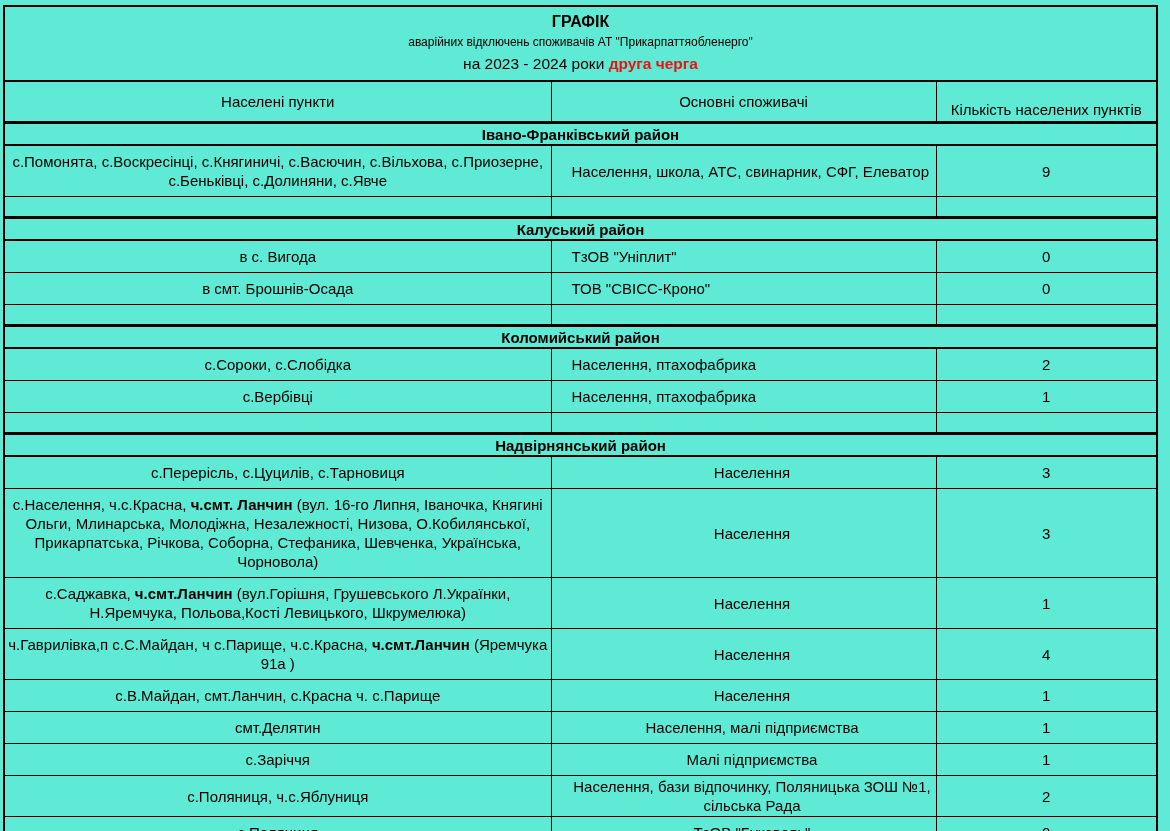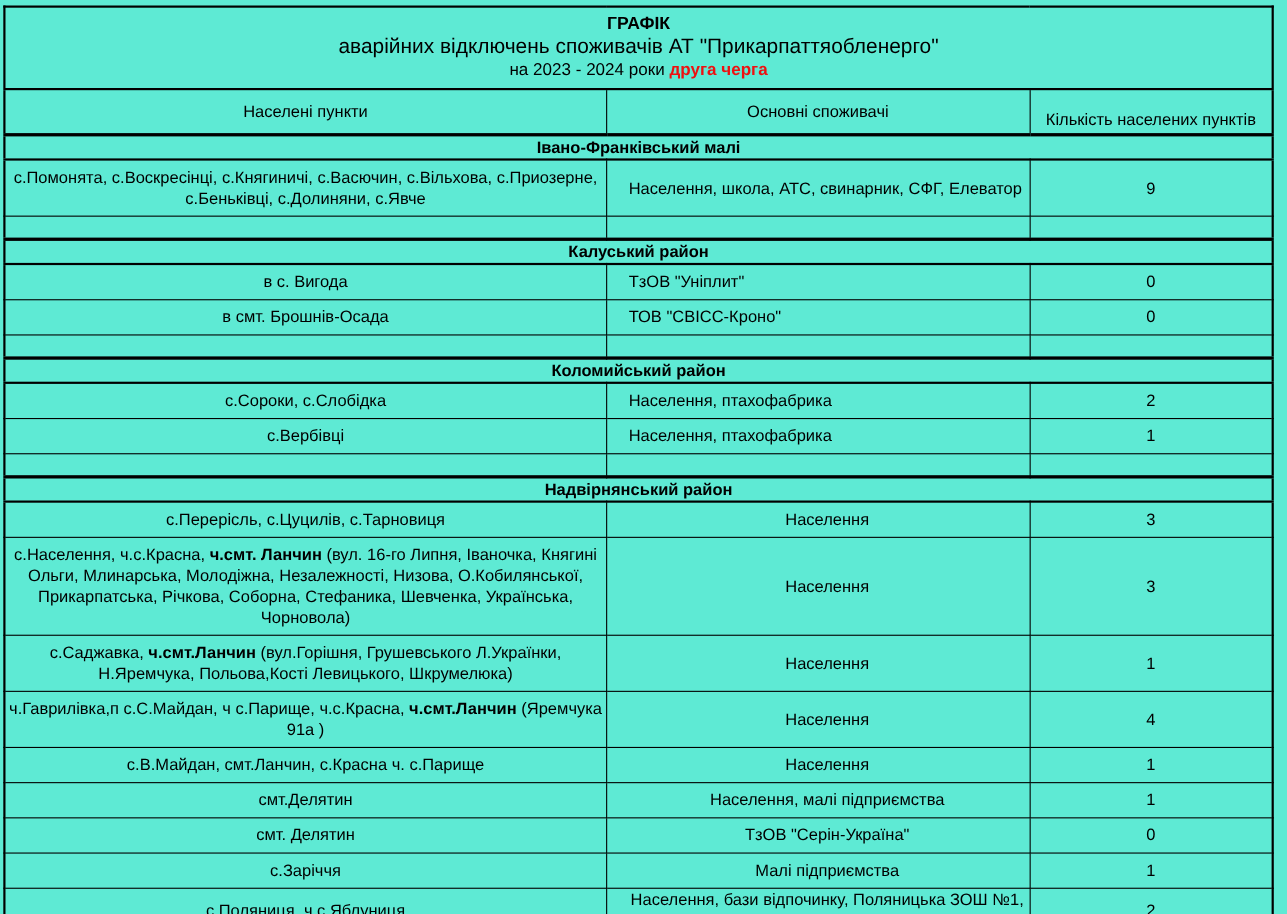--- a/index.html
+++ b/index.html
@@ -37,21 +37,21 @@
     word-wrap: break-word;
   }
 
   
   .row-title td {
     border-bottom: 2.5px solid #000;
     text-align: center;
     padding: 4px 0 6px 0;
   }
   .title-l1 { font-weight: bold; font-size: 16px; line-height: 21px; }
-  .title-l2 { font-size: 19px; line-height: 21px; }
+  .title-l2 { font-size: 12px; line-height: 21px; }
   .title-l3 { font-size: 15.5px; line-height: 21px; }
   .title-l3 .hl { font-weight: bold; }
 
   
   .row-colhead th {
     border-bottom: 3px solid #000;
     text-align: center;
     height: 36px;
   }
   .row-colhead th.bottom-align {
@@ -107,21 +107,21 @@
         </td>
       </tr>
       <tr class="row-colhead">
         <th>Населені пункти</th>
         <th>Основні споживачі</th>
         <th class="bottom-align">Кількість населених пунктів</th>
       </tr>
     </tbody>
     <tbody>
         <tr class="row-section">
-          <td class="section-cell" colspan="3">Івано-Франківський малі</td>
+          <td class="section-cell" colspan="3">Івано-Франківський район</td>
         </tr>
         <tr class="row-data">
           <td class="cell-settlements"><span>с.Помонята, с.Воскресінці, с.Княгиничі, с.Васючин, с.Вільхова, с.Приозерне, с.Беньківці, с.Долиняни, с.Явче</span></td>
           <td class="cell-consumers">Населення, школа, АТС, свинарник, СФГ, Елеватор</td>
           <td class="cell-count">9</td>
         </tr>
         <tr class="row-spacer">
           <td class="spacer-cell"></td>
           <td class="spacer-cell"></td>
           <td class="spacer-cell"></td>
@@ -189,25 +189,20 @@
           <td class="cell-settlements"><span>с.В.Майдан, смт.Ланчин, с.Красна ч. с.Парище</span></td>
           <td class="cell-consumers center">Населення</td>
           <td class="cell-count">1</td>
         </tr>
         <tr class="row-data">
           <td class="cell-settlements"><span>смт.Делятин</span></td>
           <td class="cell-consumers center">Населення, малі підприємства</td>
           <td class="cell-count">1</td>
         </tr>
         <tr class="row-data">
-          <td class="cell-settlements"><span>смт. Делятин</span></td>
-          <td class="cell-consumers center">ТзОВ "Серін-Україна"</td>
-          <td class="cell-count">0</td>
-        </tr>
-        <tr class="row-data">
           <td class="cell-settlements"><span>с.Заріччя</span></td>
           <td class="cell-consumers center">Малі підприємства</td>
           <td class="cell-count">1</td>
         </tr>
         <tr class="row-data">
           <td class="cell-settlements"><span>с.Поляниця, ч.с.Яблуниця</span></td>
           <td class="cell-consumers center">Населення, бази відпочинку, Поляницька ЗОШ №1, сільська Рада</td>
           <td class="cell-count">2</td>
         </tr>
         <tr class="row-data">

